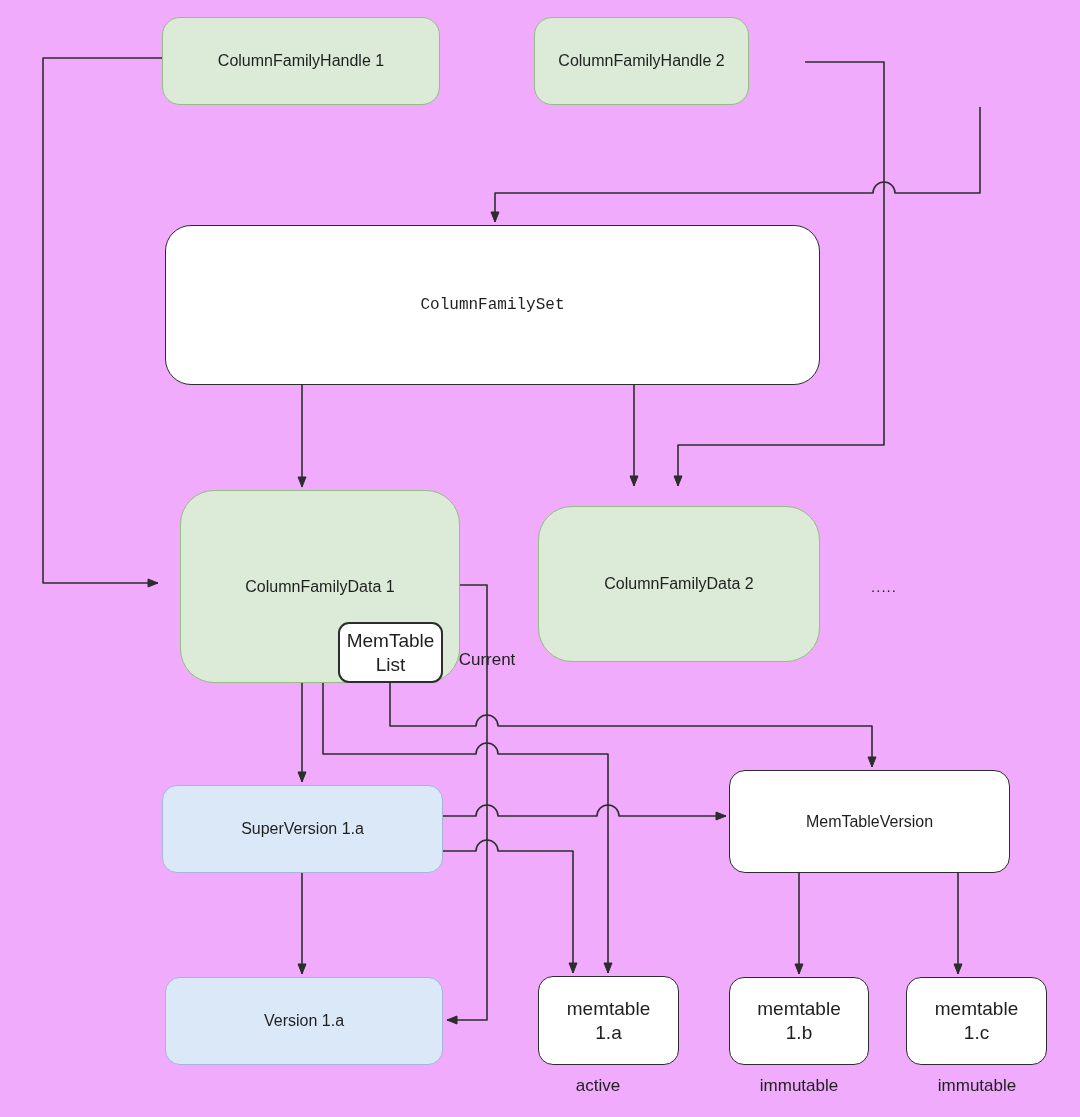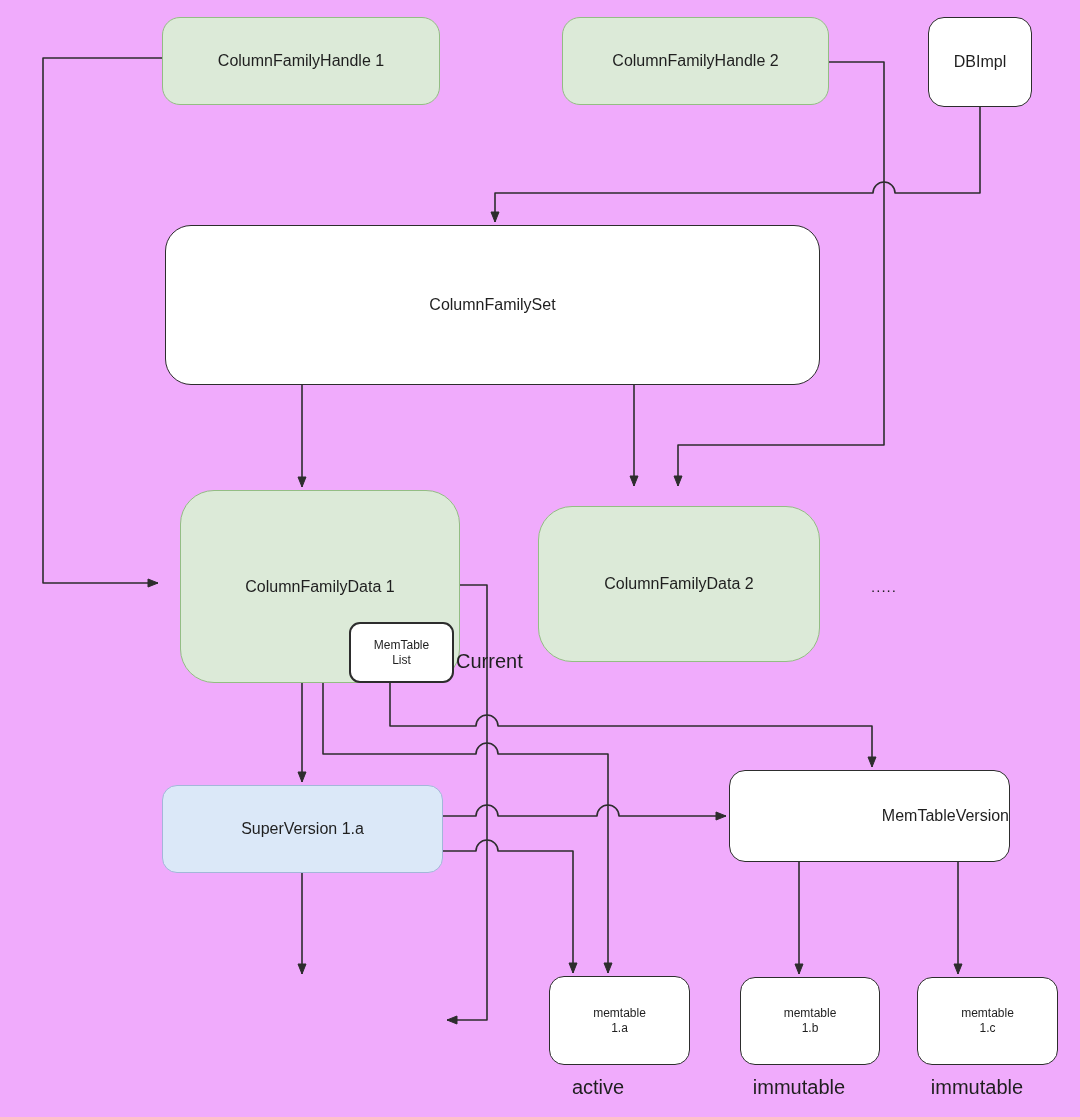--- a/index.html
+++ b/index.html
@@ -38,25 +38,25 @@
   }
   .blue {
     background: #dbe8f8;
     border: 1.6px solid #a3b7d9;
   }
   .plain {
     background: #ffffff;
     border: 1.6px solid #2d2d2d;
   }
   .font-lg { font-size: 16px; }
-  .font-md { font-size: 12px; margin-left: 11px; }
+  .font-md { font-size: 19px; }
   .floating-label {
     position: absolute;
     z-index: 2;
-    font-size: 20px;
+    font-size: 17px;
     text-align: center;
     white-space: nowrap;
   }
   .ellipsis-label { letter-spacing: 1px; font-size: 15px; }
 </style>
 </head>
 <body>
 
 <div id="stage">
 
@@ -95,53 +95,53 @@
       <path d="M 799,858 V 974" marker-end="url(#arrow)"></path>
 
       <path d="M 958,858 V 974" marker-end="url(#arrow)"></path>
     </g>
   </svg>
 
   <div class="node green font-lg" style="left:162px; top:17px; width:278px; height:88px; border-radius:18px;">
     <span class="node-label">ColumnFamilyHandle 1</span>
   </div>
 
-  <div class="node green font-lg" style="left:562px; top:17px; width:267px; height:88px; border-radius:18px;">
+  <div class="node green font-lg" style="left:534px; top:17px; width:215px; height:88px; border-radius:18px;">
     <span class="node-label">ColumnFamilyHandle 2</span>
   </div>
 
-  <div class="node plain font-lg" style="left:928px; top:17px; width:104px; height:90px; border-radius:16px;">
-    <span class="node-label">DBImpl</span>
-  </div>
 
-  <div class="node plain font-lg" style="left:165px; top:225px; width:655px; height:160px; border-radius:26px;">
+  <div class="node plain font-lg" style="left:165px; top:225px; width:655px; height:160px; border-radius:26px;font-family:Liberation Mono, monospace;">
     <span class="node-label">ColumnFamilySet</span>
   </div>
 
   <div class="node green font-lg" style="left:180px; top:490px; width:280px; height:193px; border-radius:34px;">
     <span class="node-label">ColumnFamilyData 1</span>
   </div>
 
   <div class="node green font-lg" style="left:538px; top:506px; width:282px; height:156px; border-radius:34px;">
     <span class="node-label">ColumnFamilyData 2</span>
   </div>
 
   <div class="node plain font-md" style="left:338px; top:622px; width:105px; height:61px; border-radius:11px; border-width:2px; z-index:2;">
     <span class="node-label">MemTable
 List</span>
   </div>
 
   <div class="node blue font-lg" style="left:162px; top:785px; width:281px; height:88px; border-radius:15px;">
     <span class="node-label">SuperVersion 1.a</span>
   </div>
 
-  <div class="node plain font-lg" style="left:729px; top:770px; width:281px; height:92px; border-radius:16px;justify-content:flex-end;">
+  <div class="node plain font-lg" style="left:729px; top:770px; width:281px; height:103px; border-radius:16px;">
     <span class="node-label">MemTableVersion</span>
   </div>
 
+  <div class="node blue font-lg" style="left:165px; top:977px; width:278px; height:88px; border-radius:15px;">
+    <span class="node-label">Version 1.a</span>
+  </div>
 
   <div class="node plain font-md" style="left:538px; top:976px; width:141px; height:89px; border-radius:15px;">
     <span class="node-label">memtable
 1.a</span>
   </div>
 
   <div class="node plain font-md" style="left:729px; top:977px; width:140px; height:88px; border-radius:15px;">
     <span class="node-label">memtable
 1.b</span>
   </div>

